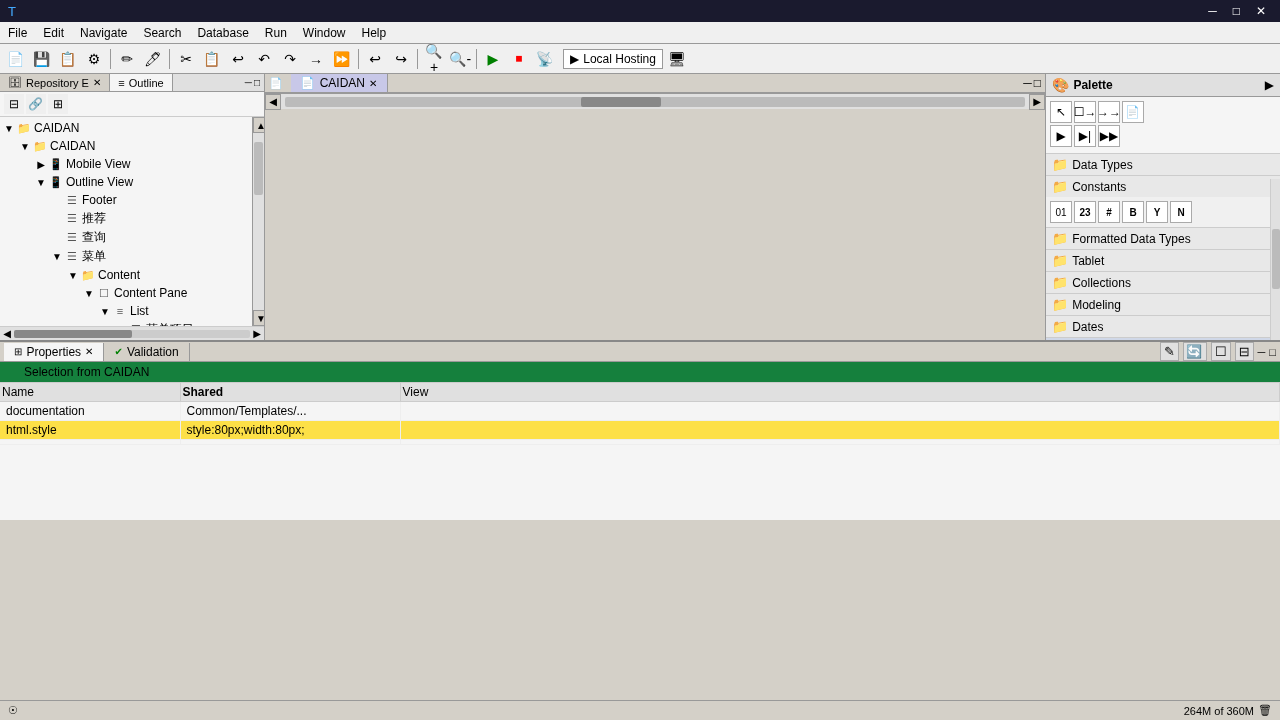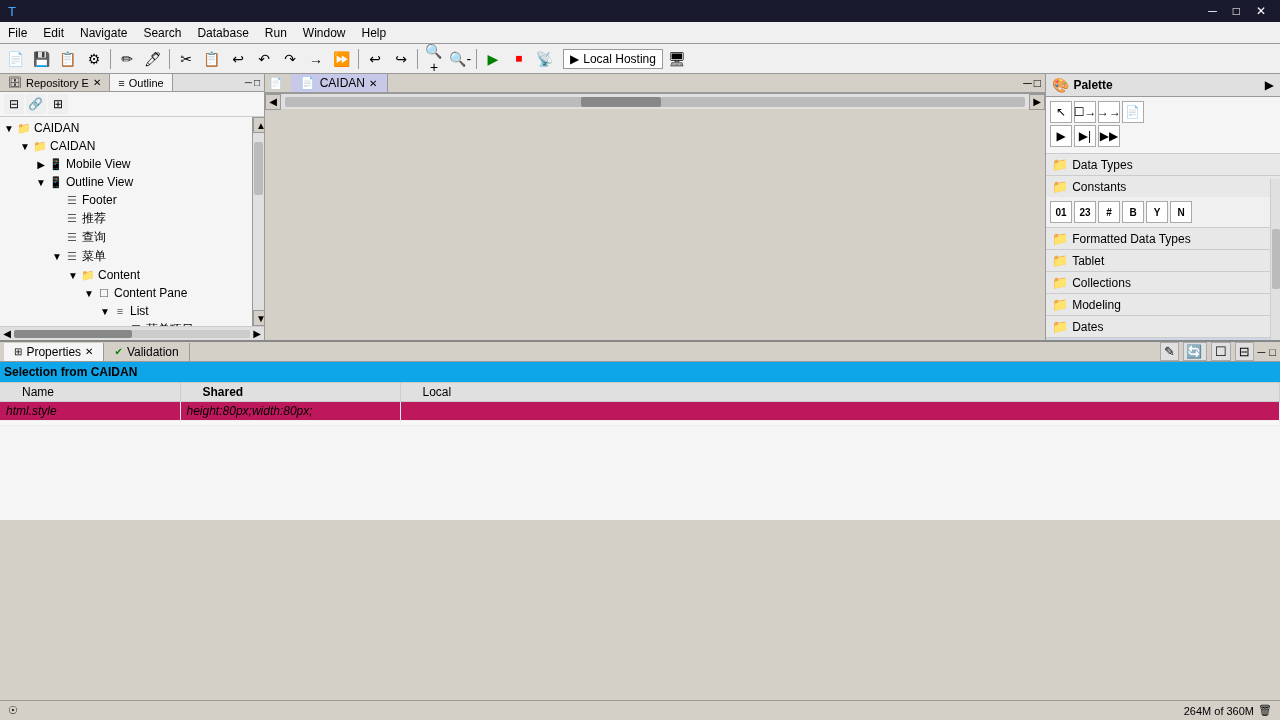--- a/index.html
+++ b/index.html
@@ -53,31 +53,31 @@
     .palette-section { border-bottom: 1px solid #ccc; }
     .palette-section-header { display: flex; align-items: center; padding: 3px 6px; background: #e8e8e8; cursor: pointer; font-size: 12px; gap: 4px; }
     .palette-folder-icon { color: #e8a000; font-size: 13px; }
     
     
     #bottom-panel { height: 180px; display: flex; flex-direction: column; border-top: 2px solid #888; background: #f5f5f5; }
     #bottom-tabs { display: flex; background: #d4d0c8; border-bottom: 1px solid #999; align-items: center; }
     .bottom-tab { padding: 2px 10px; font-size: 12px; cursor: pointer; border-right: 1px solid #999; display: flex; align-items: center; gap: 4px; }
     .bottom-tab.active { background: #f5f5f5; }
     #bottom-content { flex: 1; display: flex; flex-direction: column; overflow: hidden; }
-    #selection-label { padding: 3px 4px; font-size: 12px; border-bottom: 1px solid #ccc; background: #0ea5e9; font-weight: bold; }
+    #selection-label { padding: 3px 24px; font-size: 12px; border-bottom: 1px solid #ccc; background: #15803d; }
     #prop-toolbar { display: flex; align-items: center; padding: 2px 6px; border-bottom: 1px solid #ccc; gap: 4px; }
     .prop-name-label { font-size: 12px; }
     .prop-name-input { width: 120px; height: 20px; border: 1px solid #aaa; padding: 1px 3px; font-size: 12px; }
     .show-all-cb { display: flex; align-items: center; gap: 3px; font-size: 12px; cursor: pointer; }
     #prop-table { flex: 1; overflow-y: auto; }
     table { width: 100%; border-collapse: collapse; }
-    th { background: #e0e0e0; font-size: 12px; text-align: left; padding: 2px 22px; border-bottom: 1px solid #ccc; border-right: 1px solid #ccc; font-weight: normal; }
+    th { background: #e0e0e0; font-size: 12px; text-align: left; padding: 2px 2px; border-bottom: 1px solid #ccc; border-right: 1px solid #ccc; font-weight: normal; }
     td { font-size: 12px; padding: 2px 6px; border-bottom: 1px solid #eee; border-right: 1px solid #eee; }
     tr:nth-child(even) { background: #f8f8f8; }
-    tr.highlighted td { background: #be185d; font-style: italic; }
+    tr.highlighted td { background: #fde047; }
     
     
     #status-bar { height: 20px; background: #d4d0c8; border-top: 1px solid #999; display: flex; align-items: center; justify-content: space-between; padding: 0 8px; font-size: 11px; position: absolute; bottom: 0; left: 0; right: 0; }
     
     
     .v-scrollbar-track { width: 16px; background: #e0e0e0; border-left: 1px solid #999; display: flex; flex-direction: column; }
     .v-scroll-btn { width: 16px; height: 16px; display: flex; align-items: center; justify-content: center; cursor: pointer; font-size: 10px; background: #d4d0c8; border: 1px solid #999; }
     
     #main-wrapper { display: flex; flex-direction: column; height: calc(720px - 22px - 22px - 30px - 20px); }
     
@@ -373,21 +373,21 @@
             <span class="palette-folder-icon">📁</span>
             <span>Data Types</span>
           </div>
         </div>
         <div class="palette-section">
           <div class="palette-section-header">
             <span class="palette-folder-icon">📁</span>
             <span>Constants</span>
           </div>
           <div style="display:flex; padding:4px; gap:2px; background:#f0f0f0; flex-wrap:wrap;">
-            <div style="width:22px; height:22px; border:1px solid #aaa; background:white; display:flex; align-items:center; justify-content:center; font-size:10px; font-weight:bold; cursor:pointer;">01</div>
+            <div style="width:22px; height:22px; border:1px solid #aaa; background:white; display:flex; align-items:center; justify-content:center; font-size:10px; font-weight:normal; cursor:pointer;">01</div>
             <div style="width:22px; height:22px; border:1px solid #aaa; background:white; display:flex; align-items:center; justify-content:center; font-size:10px; font-weight:bold; cursor:pointer;">23</div>
             <div style="width:22px; height:22px; border:1px solid #aaa; background:white; display:flex; align-items:center; justify-content:center; font-size:10px; font-weight:bold; cursor:pointer;">#</div>
             <div style="width:22px; height:22px; border:1px solid #aaa; background:white; display:flex; align-items:center; justify-content:center; font-size:10px; font-weight:bold; cursor:pointer;">B</div>
             <div style="width:22px; height:22px; border:1px solid #aaa; background:white; display:flex; align-items:center; justify-content:center; font-size:10px; font-weight:bold; cursor:pointer;">Y</div>
             <div style="width:22px; height:22px; border:1px solid #aaa; background:white; display:flex; align-items:center; justify-content:center; font-size:10px; font-weight:bold; cursor:pointer;">N</div>
           </div>
         </div>
         <div class="palette-section">
           <div class="palette-section-header">
             <span class="palette-folder-icon">📁</span>
@@ -457,27 +457,32 @@
     <div id="bottom-content">
       <div id="selection-label">
         <span>Selection from CAIDAN</span>
       </div>
       <div id="prop-table">
         <table>
           <thead>
             <tr>
               <th style="width:180px;">Name</th>
               <th style="width:220px;font-weight:bold;">Shared</th>
-              <th>Local</th>
+              <th>View</th>
             </tr>
           </thead>
           <tbody>
+            <tr>
+              <td>documentation</td>
+              <td>Common/Templates/...</td>
+              <td></td>
+            </tr>
             <tr class="highlighted">
               <td>html.style</td>
-              <td>height:80px;width:80px;</td>
+              <td>style:80px;width:80px;</td>
               <td></td>
             </tr>
             <tr>
               <td></td>
               <td></td>
               <td></td>
             </tr>
           </tbody>
         </table>
       </div>

